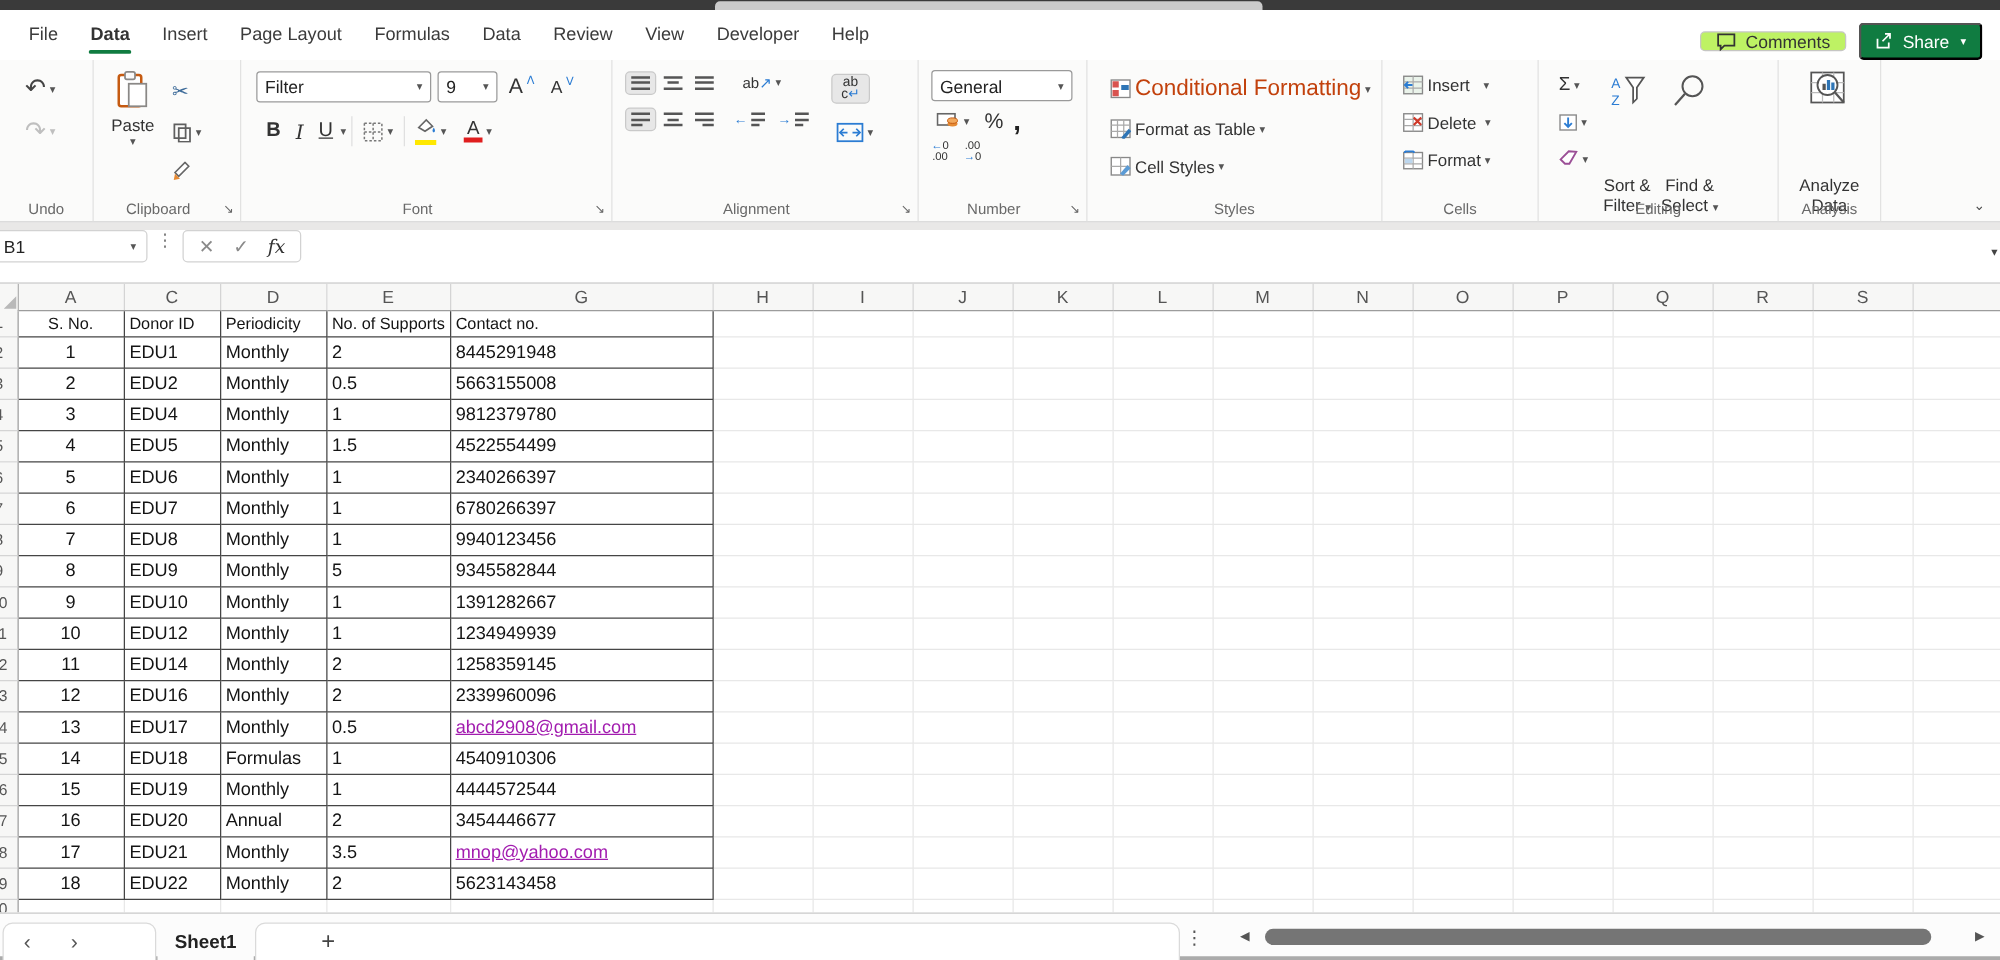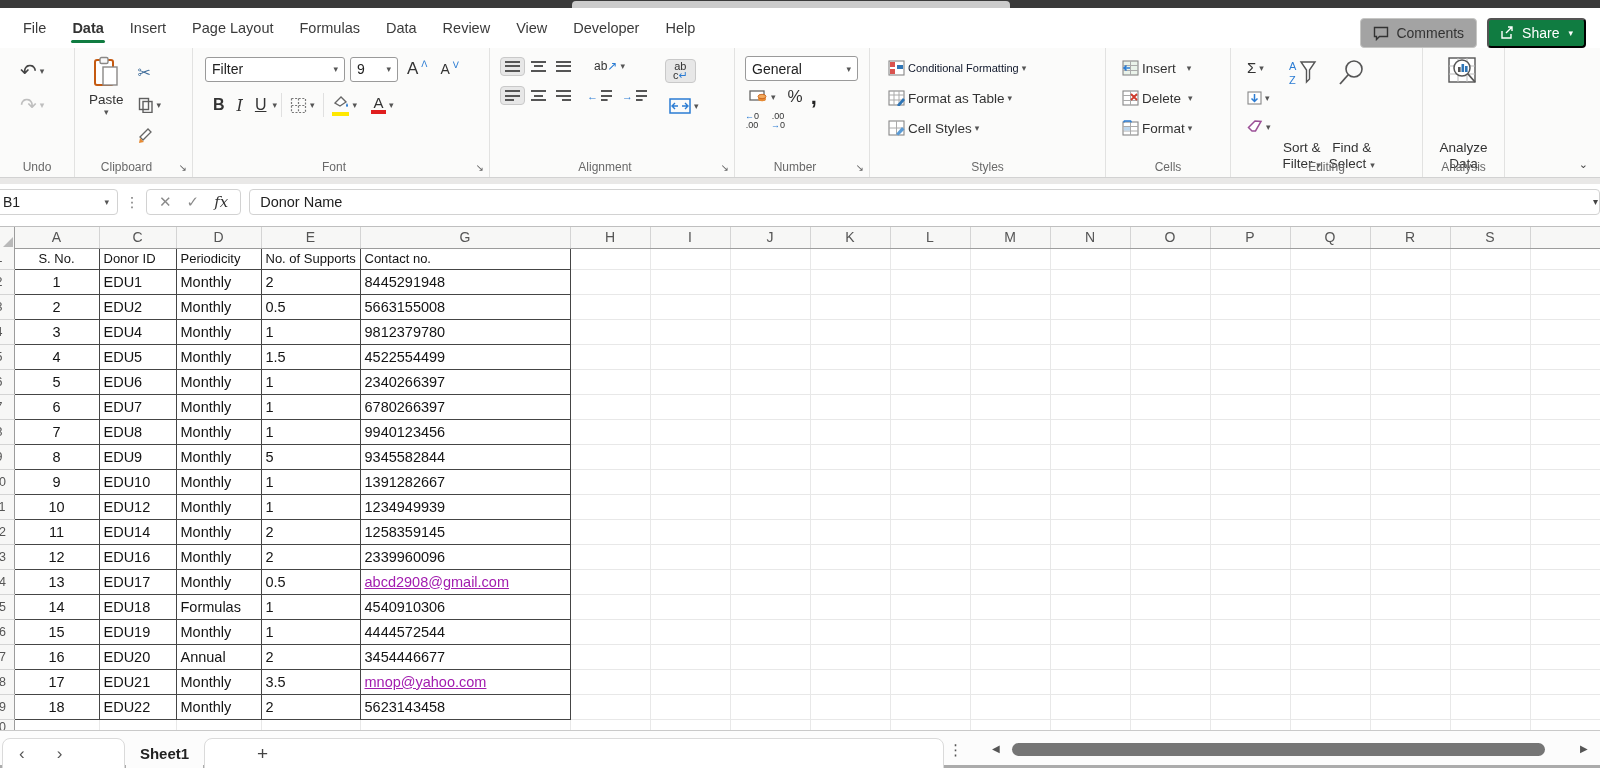--- a/index.html
+++ b/index.html
@@ -12,21 +12,21 @@
     background:#cbcbcb; border-radius:4px 4px 0 0; }
 
   
   .menubar { height:40px; background:#fff; display:flex; align-items:flex-end; padding-left:10px; }
   .menu-item { padding:0 13px; height:40px; line-height:40px; font-size:14.5px; color:#3b3b3b;
     position:relative; cursor:default; white-space:nowrap; }
   .menu-item.active { font-weight:700; color:#333; }
   .menu-item.active::after { content:""; position:absolute; left:12px; right:12px; bottom:5px;
     height:3px; background:#107C41; border-radius:2px; }
   .menubar-right { margin-left:auto; display:flex; align-items:center; gap:10px; padding-right:14px; }
-  .comments-btn { height:30px; border:1px solid #c6c6c4; border-radius:4px; background:#a3a3a3;
+  .comments-btn { height:16px; border:1px solid #c6c6c4; border-radius:4px; background:#bef264;
     display:flex; align-items:center; gap:7px; padding:0 12px; font-size:14px; color:#333; }
   .share-btn { height:30px; border-radius:4px; background:#107C41; color:#fff;
     display:flex; align-items:center; gap:7px; padding:0 11px; font-size:14px; }
   .share-btn .chev { font-size:9px; margin-left:2px; }
 
   
   .ribbon { height:130px; background:#fbfbfa; border-bottom:1px solid #d2d2d2; display:flex; position:relative; }
   .rgroup { position:relative; border-right:1px solid #e2e2e1; height:100%; flex:none; }
   .rgroup-label { position:absolute; bottom:3px; left:0; right:14px; text-align:center;
     font-size:12px; color:#696969; white-space:nowrap; }
@@ -63,21 +63,21 @@
   .fontbtn { font-size:16px; color:#333; padding:2px 6px; }
   .two-line { font-size:13.5px; color:#333; line-height:16px; text-align:center;margin-top:48px; }
   .mini { font-size:9px; line-height:9px; color:#333; text-align:center; }
   .blue { color:#2b7cd3; }
   .vline { width:1px; background:#e0e0e0; height:24px; margin:0 4px; }
 
   .collapse-ribbon { position:absolute; right:12px; bottom:6px; font-size:11px; color:#444; }
 
   
   .gapstrip { height:6px; background:#e9e8e7; }
-  .fbar { height:36px; background:#fff; display:flex; align-items:center; position:relative; }
+  .fbar { height:36px; background:#fff; display:flex; position:relative; }
   .namebox { margin-left:-6px; width:124px; height:26px; border:1px solid #d2d2d2; border-radius:4px;
     display:flex; align-items:center; padding:0 8px; font-size:14px; color:#222; }
   .fbar .dots { color:#777; font-size:14px; margin:0 7px; }
   .fxbox { border:1px solid #d2d2d2; border-radius:4px; height:26px; display:flex; align-items:center;
     gap:15px; padding:0 12px; color:#8a8a8a; font-size:15px; }
   .fxbox .fx { font-family:"DejaVu Serif", serif; font-style:italic; color:#333; font-size:15px; }
   .fvalue { flex:1; border:1px solid #d2d2d2; border-radius:4px; height:26px; margin:0 0 0 8px;
     display:flex; align-items:center; padding:0 10px; font-size:14.5px; color:#222; }
   .fbar-chev { position:absolute; right:2px; top:12px; font-size:10px; color:#444; }
   .gapstrip2 { height:7px; background:#fff; border-bottom:1px solid #bfbfbf; }
@@ -346,21 +346,21 @@
 
   <div class="rgroup" style="width:236px;">
     <div style="padding:9px 0 0 14px; display:flex; flex-direction:column; gap:8px;">
       <div class="icobtn">
         <svg width="17" height="16" viewBox="0 0 17 16">
           <rect x="1" y="1" width="15" height="14" fill="#fff" stroke="#888" stroke-width="1.1"></rect>
           <rect x="2" y="2" width="5" height="5" fill="#d9534f"></rect>
             <rect x="2" y="9" width="5" height="5" fill="#d9534f"></rect>
           <rect x="9" y="5" width="6" height="4" fill="#2e75b6"></rect>
         </svg>
-        <span style="font-size:11px;color:#0f172a;">Conditional Formatting</span>
+        <span style="font-size:18px;color:#c2410c;">Conditional Formatting</span>
         <span class="chev">▾</span>
       </div>
       <div class="icobtn">
         <svg width="17" height="16" viewBox="0 0 17 16">
           <rect x="1" y="1" width="15" height="14" fill="#fff" stroke="#888" stroke-width="1.1"></rect>
           <path d="M1 5h15 M1 10h15 M6 1v14 M11 1v14" stroke="#aaa" stroke-width="1"></path>
           <path d="M9 15 L15 8 l2 2 -6 7z" fill="#2e75b6"></path>
         </svg>
         <span style="font-size:13.5px;color:#333;">Format as Table</span>
         <span class="chev">▾</span>
@@ -487,23 +487,20 @@
 <div class="fbar">
   <div class="namebox">
     <span>B1</span>
     <span class="chev" style="margin-left:auto;">▾</span>
   </div>
   <span class="dots">⋮</span>
   <div class="fxbox">
     <span style="font-size:15px;">✕</span>
     <span style="font-size:15px;">✓</span>
     <span class="fx">fx</span>
-  </div>
-  <div class="fvalue">
-    <span>Donor Name</span>
   </div>
   <span class="fbar-chev">▾</span>
 </div>
 <div class="gapstrip2"></div>
 
 <div class="gridwrap">
   <table class="sheet" id="sheet-table">
       <colgroup>
         <col style="width:14px">
         <col style="width:85px">

